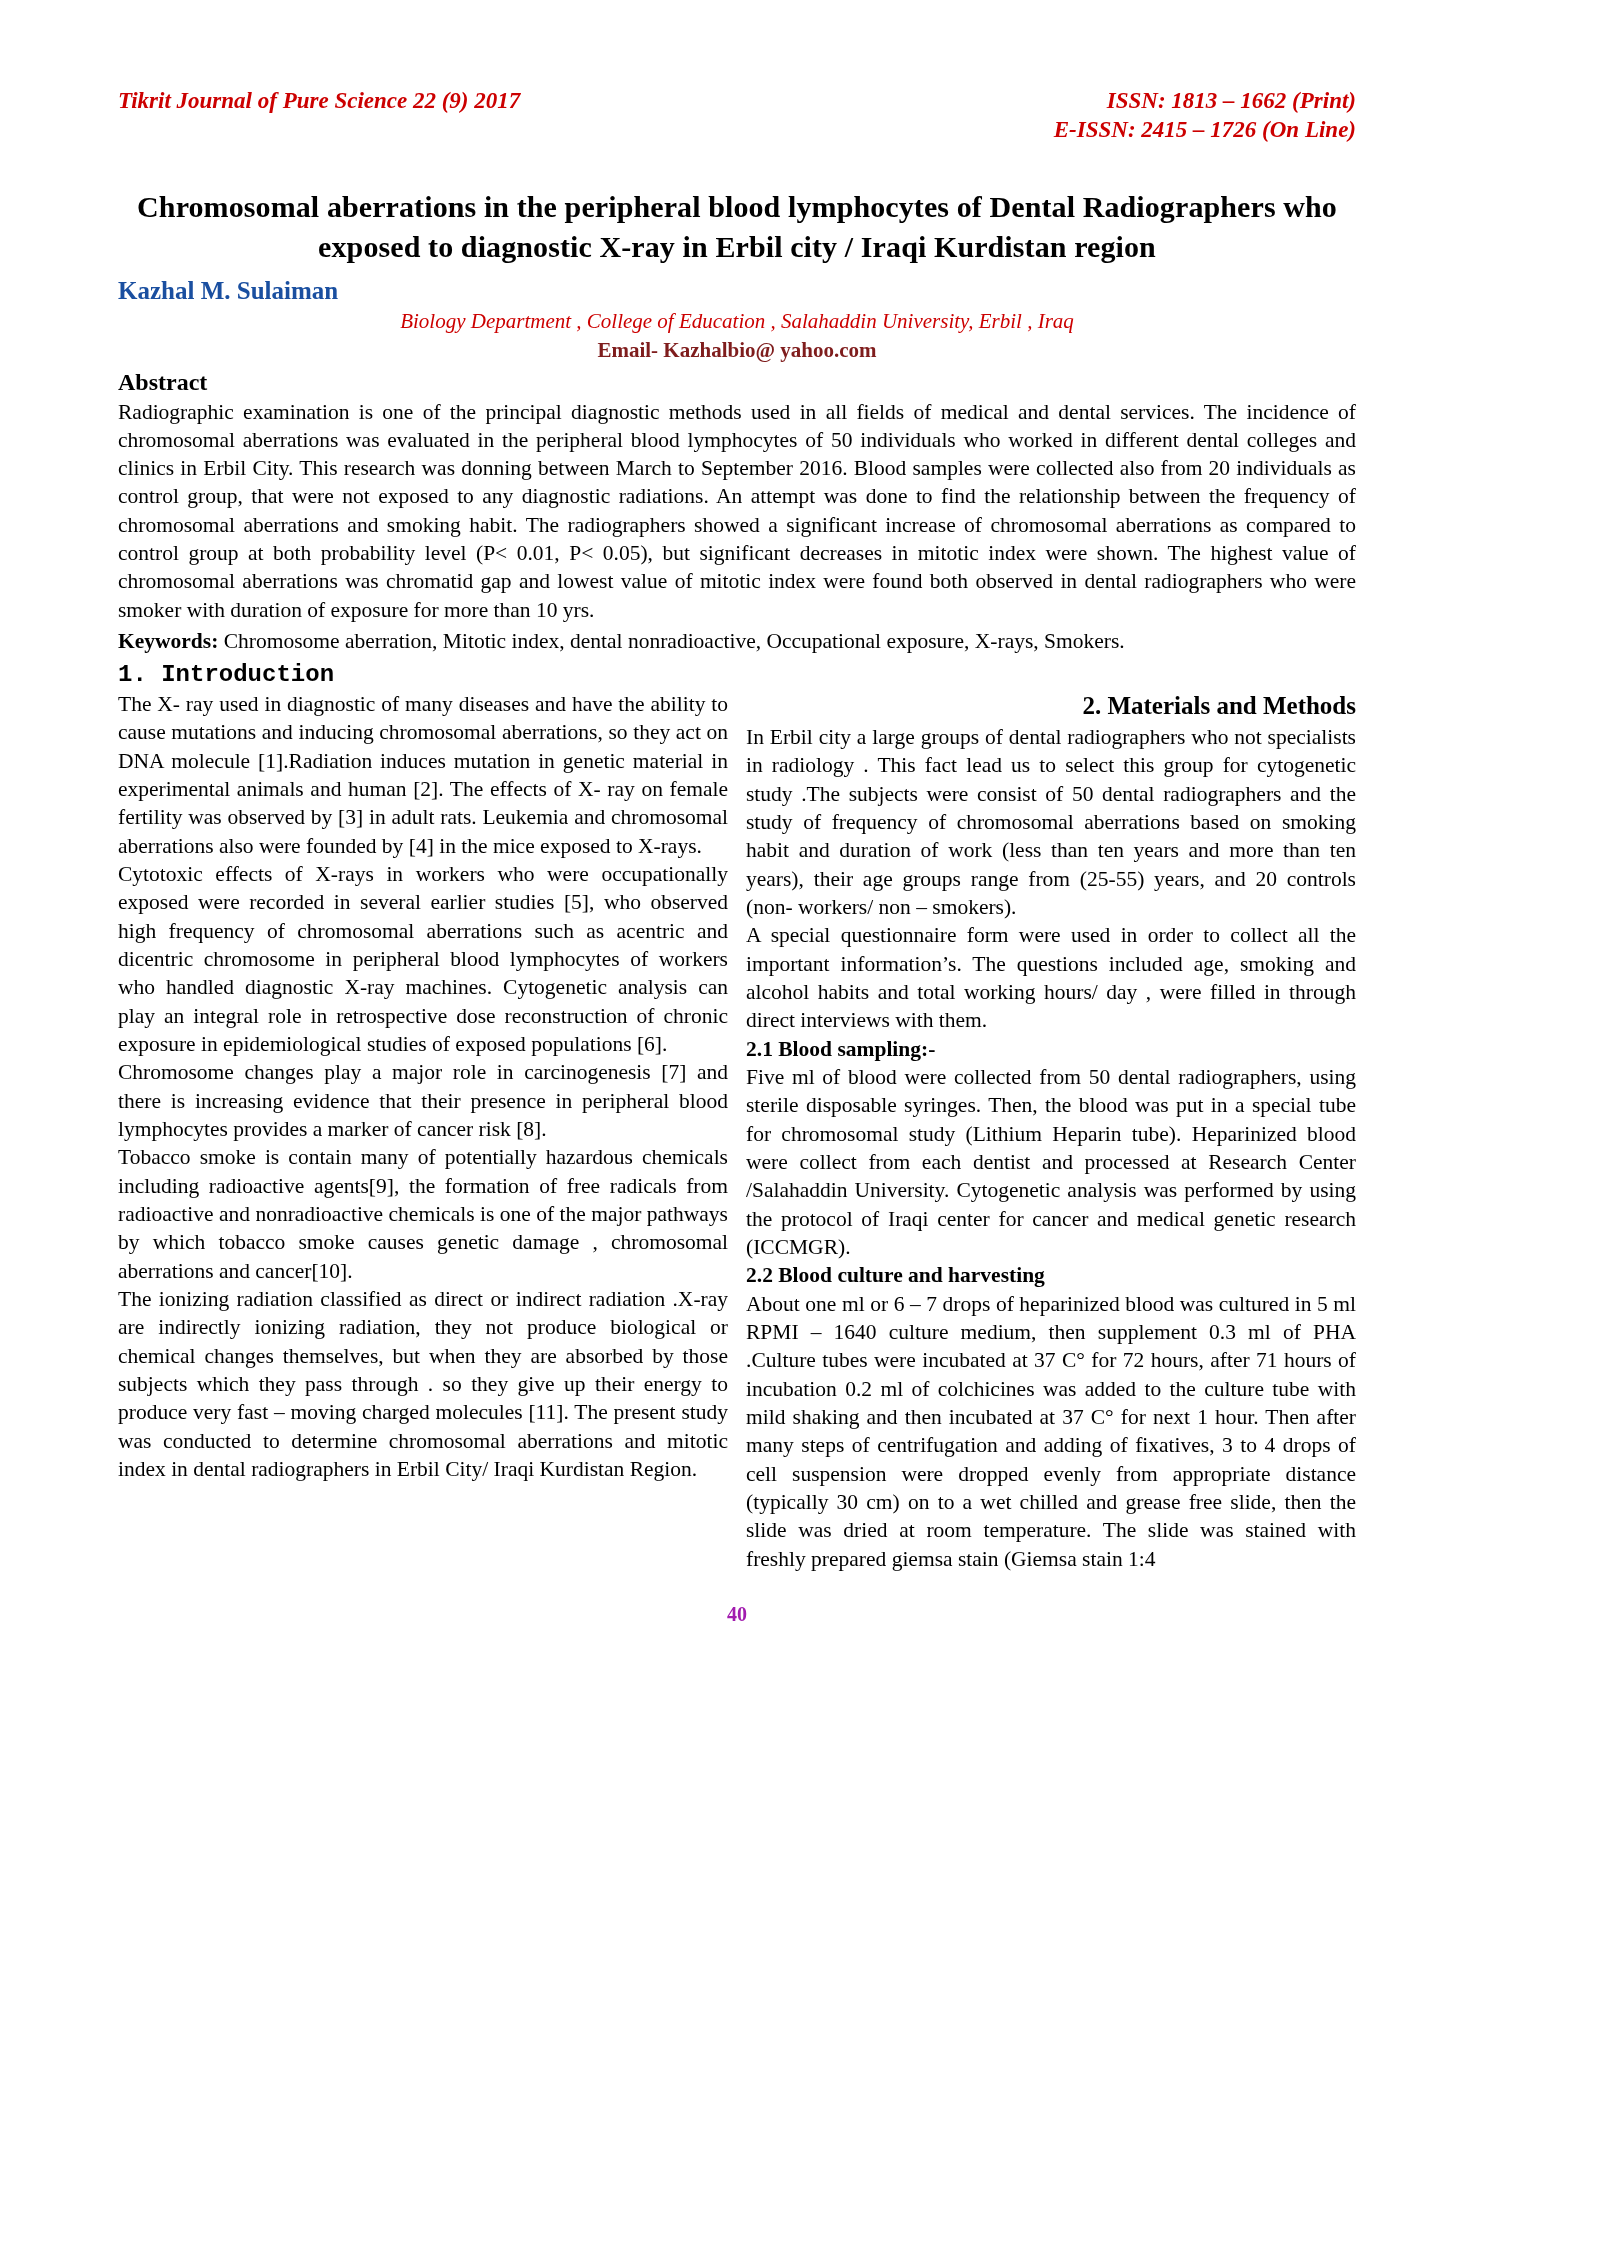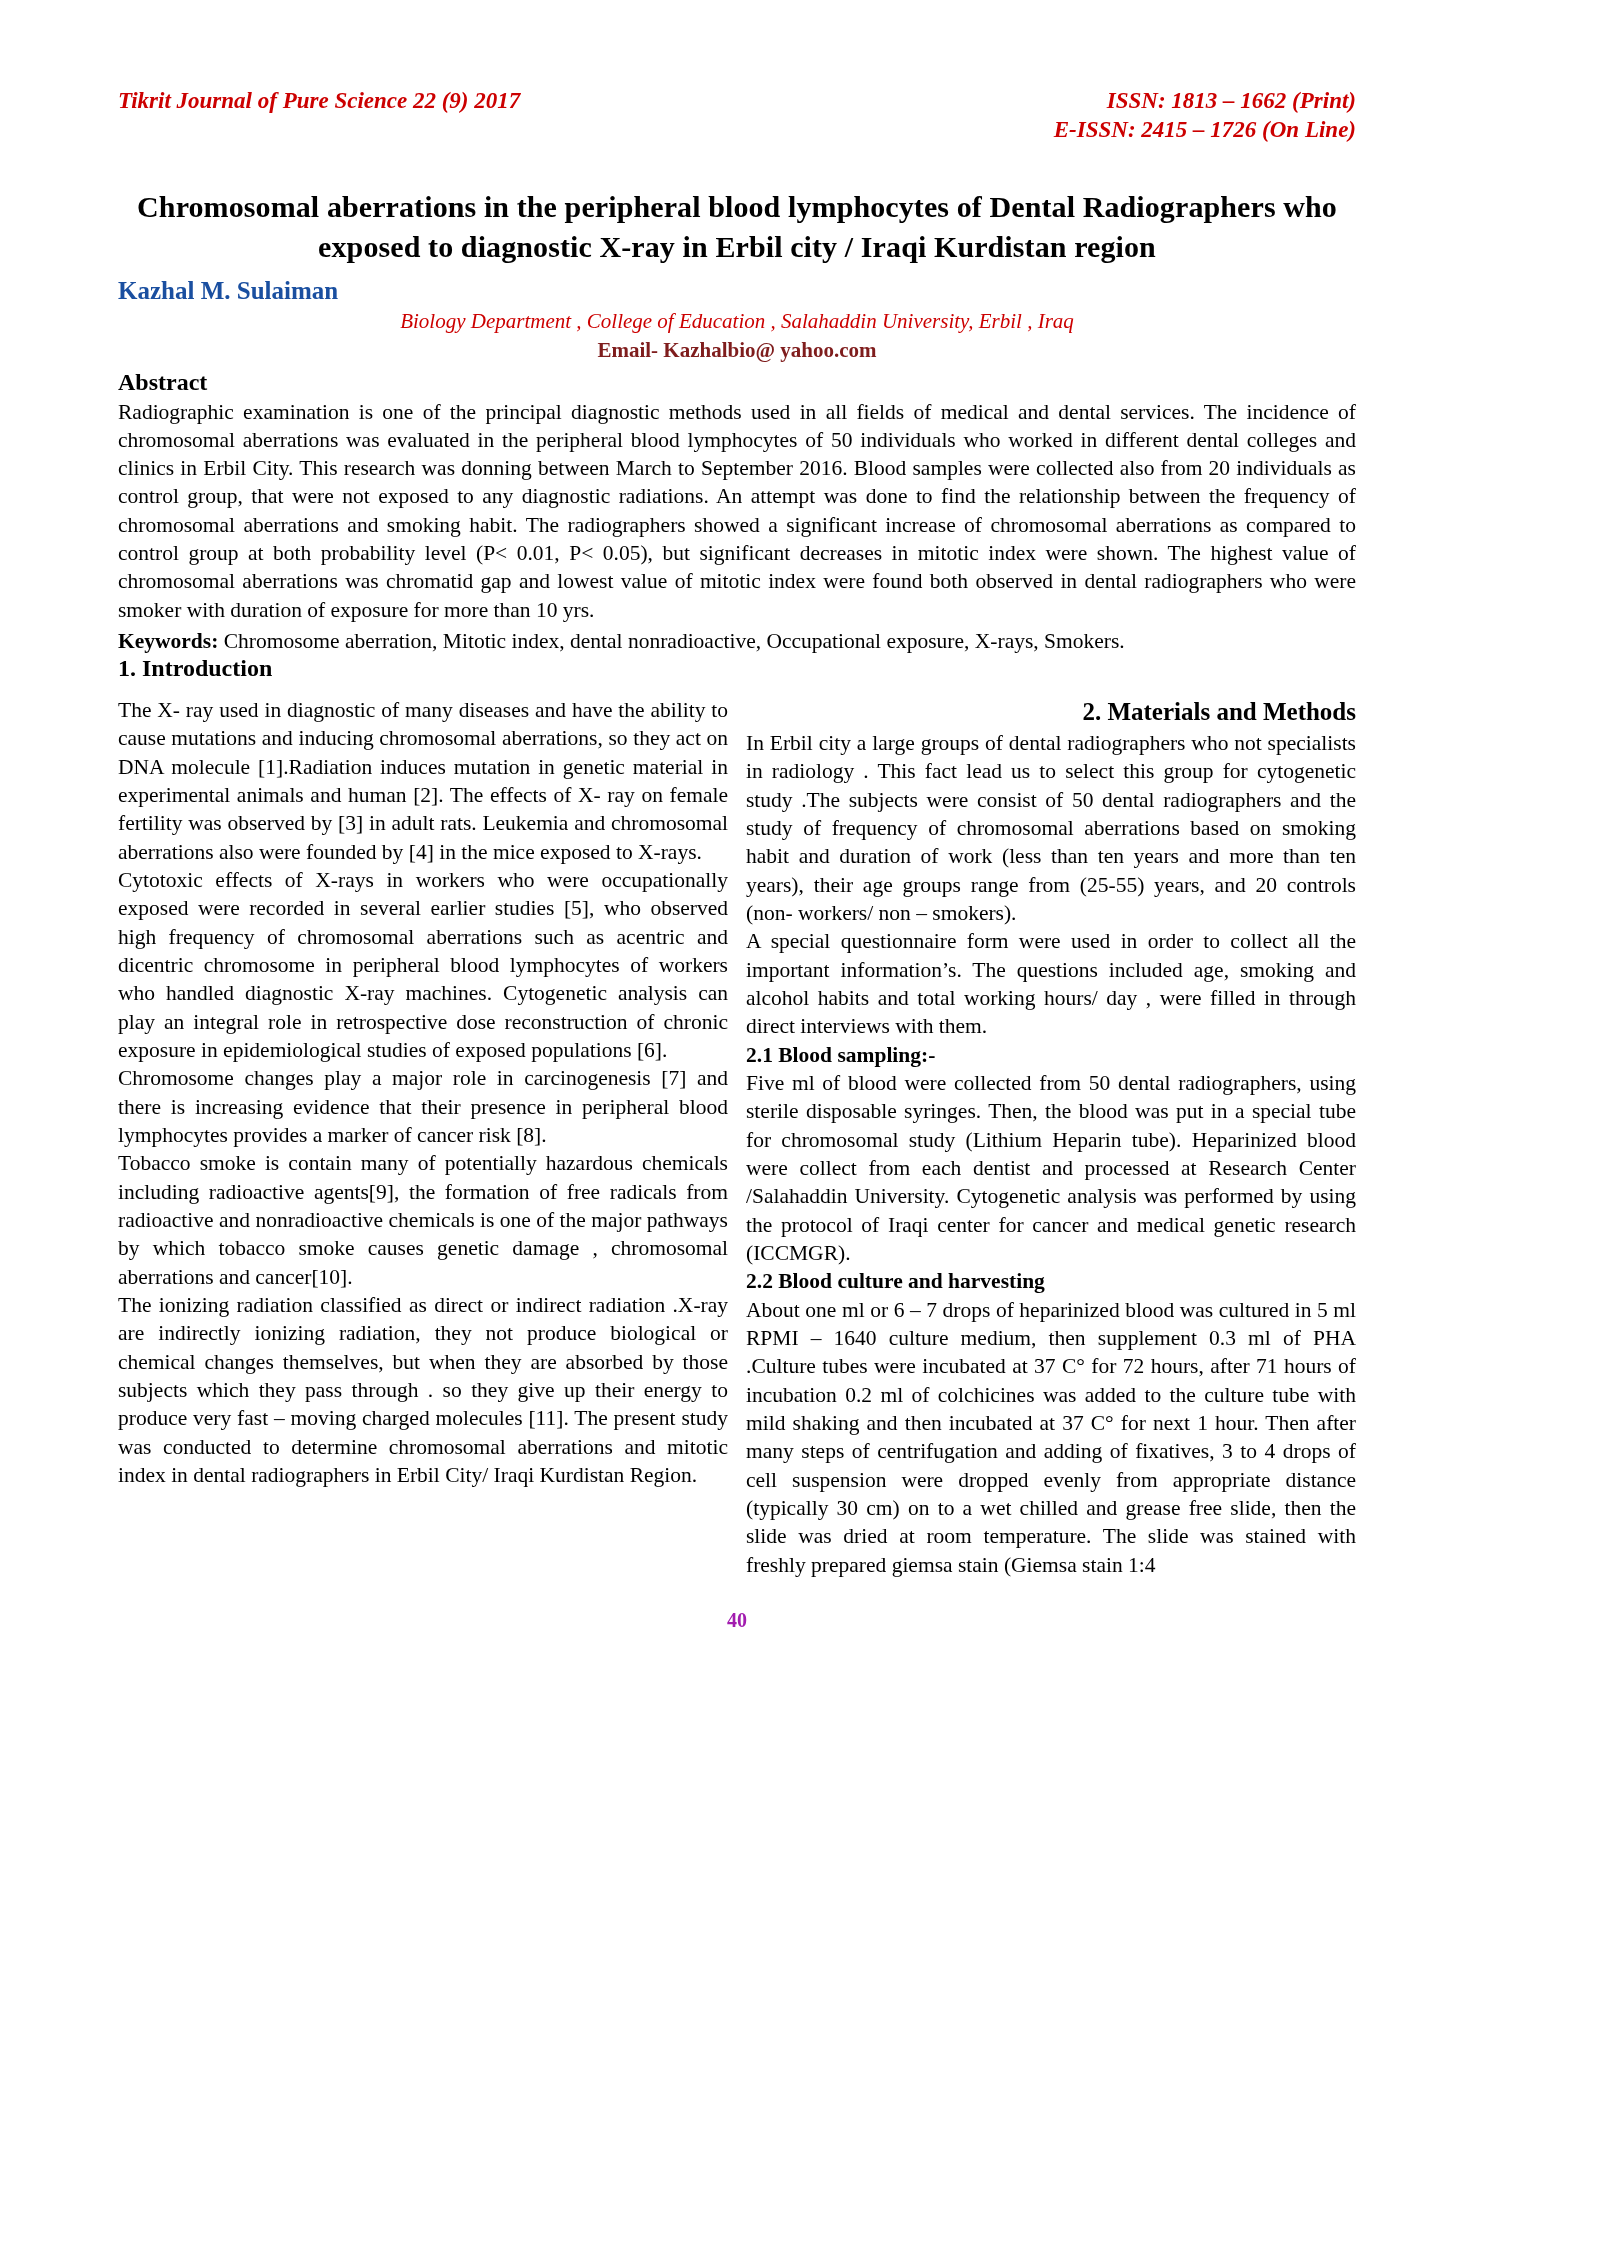--- a/index.html
+++ b/index.html
@@ -85,26 +85,28 @@
     line-height: 1.315;
     text-align: justify;
     margin-top: 3px;
   }
   .keywords b {
     font-weight: bold;
   }
   .intro-head {
     font-size: 24px;
     font-weight: bold;
+    margin-top: 6px;
+    font-family: Liberation Mono, monospace;
   }
   
   .columns {
     display: flex;
     gap: 18px;
-    margin-top: 14px;
+    margin-top: 2px;
   }
   .col {
     width: 50%;
     font-size: 21.5px;
     line-height: 1.318;
     text-align: justify;
   }
   .col p {
     margin: 0;
   }

